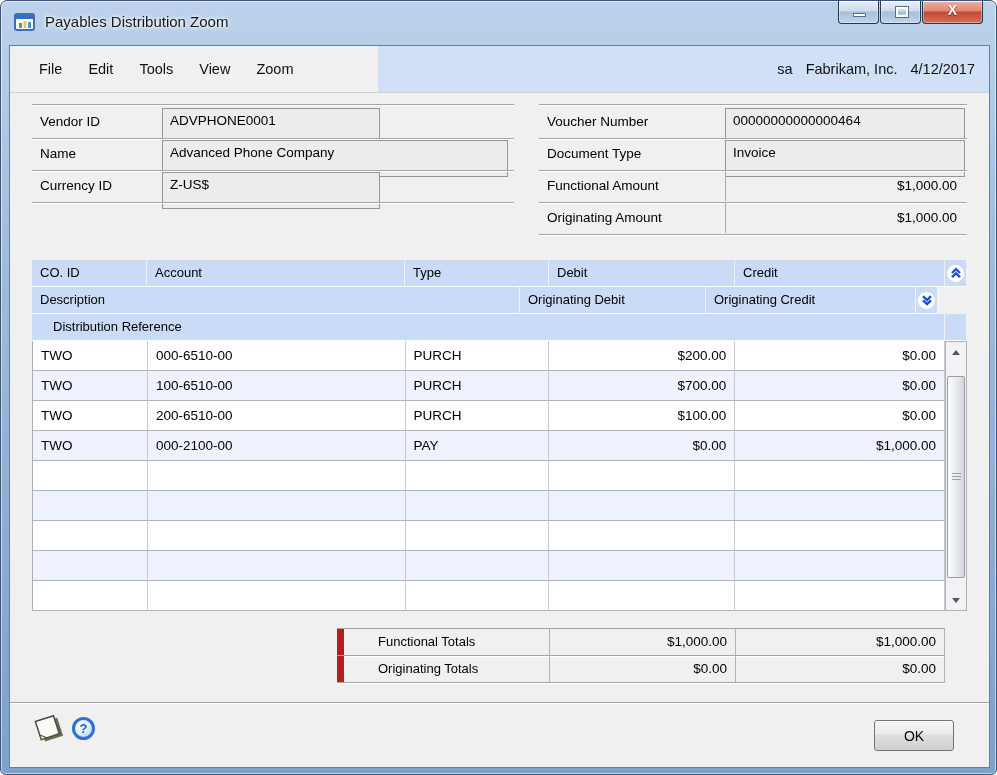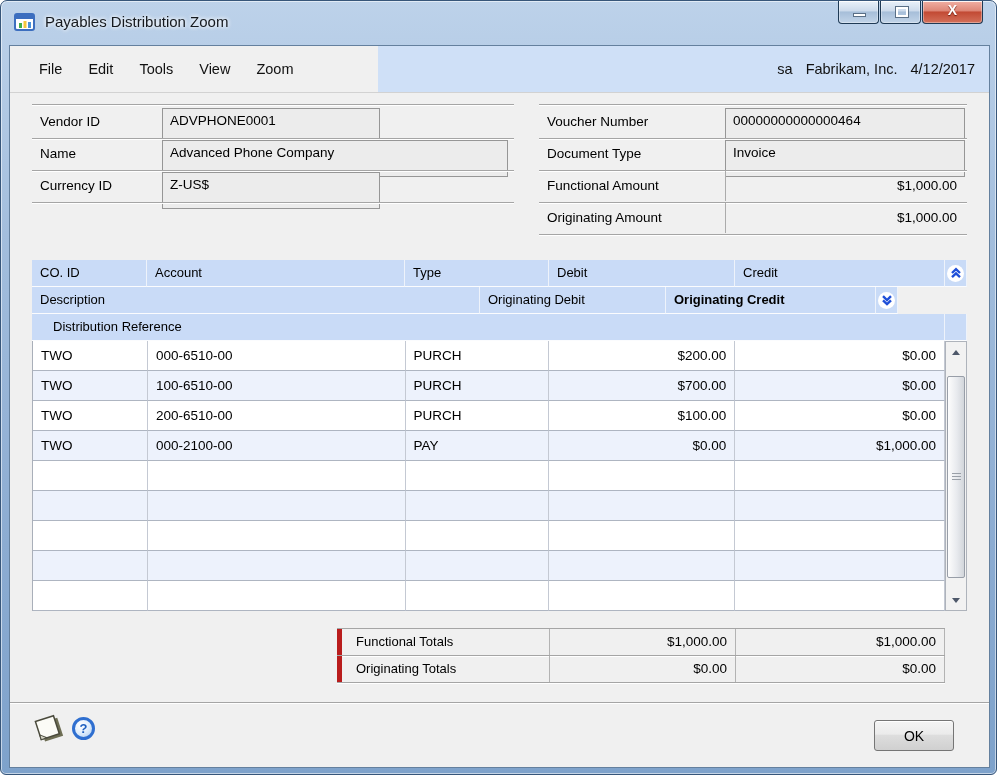--- a/index.html
+++ b/index.html
@@ -99,21 +99,21 @@
   .sb-thumb {
     position:absolute; left:1px; top:34px; width:18px; height:202px; cursor:pointer;
     background:linear-gradient(90deg,#fdfdfd 0%,#e8eaee 55%,#d2d6db 100%);
     border:1px solid #989ea8; border-radius:2px; display:flex; align-items:center; justify-content:center;
   }
   .grip { width:9px; height:8px; background:repeating-linear-gradient(180deg,#9aa0a8 0 1px,transparent 1px 3px); }
 
   
   .totals { position:absolute; left:327px; top:582px; width:608px; border-top:1px solid #a5a5a5; box-shadow:0 -1px 0 rgba(255,255,255,0); }
   .t-row { display:flex; height:27px; border-bottom:1px solid #a5a5a5; box-shadow:0 1px 0 rgba(255,255,255,.95); }
-  .t-label { width:212px; border-left:5px solid #b91c1c; font-size:13px; line-height:26px; padding-left:14px; }
+  .t-label { width:212px; border-left:7px solid #b91c1c; font-size:13px; line-height:26px; padding-left:34px; }
   .t-cell { border-left:1px solid #b3b3b3; font-size:13.5px; line-height:26px; text-align:right; padding-right:8px; }
   .t-cell.last { border-right:1px solid #b3b3b3; }
 
   
   .footer-line { left:0; top:656px; width:100%; }
   .note-btn { position:absolute; left:20px; top:664px; width:36px; height:36px; cursor:pointer; }
   .help-btn {
     position:absolute; left:62px; top:671px; width:23px; height:23px; border-radius:50%;
     background:radial-gradient(circle at 35% 30%, #ffffff 0%, #dcebfb 55%, #a8c8ee 100%);
     border:3px solid #2f6fd0; color:#1d5fc0; font-weight:bold; font-size:13px;
@@ -208,23 +208,23 @@
         <div class="gh-chev" style="width:22px;">
           <span class="chev-circle">
             <svg width="12" height="12" viewBox="0 0 12 12" fill="none" stroke="#1f4fd8" stroke-width="2.4">
               <path d="M2 6 L6 2.2 L10 6"></path>
                 <path d="M2 10.2 L6 6.4 L10 10.2"></path>
             </svg>
           </span>
         </div>
       </div>
       <div class="gh-row">
-        <div class="gh-cell" style="width:448px;">Description</div>
+        <div class="gh-cell" style="width:488px;">Description</div>
         <div class="gh-cell" style="width:186px;">Originating Debit</div>
-        <div class="gh-cell" style="width:210px;font-weight:bold;">Originating Credit</div>
+        <div class="gh-cell" style="width:210px;">Originating Credit</div>
         <div class="gh-chev" style="width:22px;">
           <span class="chev-circle">
             <svg width="12" height="12" viewBox="0 0 12 12" fill="none" stroke="#1f4fd8" stroke-width="2.4">
               <path d="M2 2.2 L6 6 L10 2.2"></path>
                 <path d="M2 6.4 L6 10.2 L10 6.4"></path>
             </svg>
           </span>
         </div>
       </div>
       <div class="gh-row">

